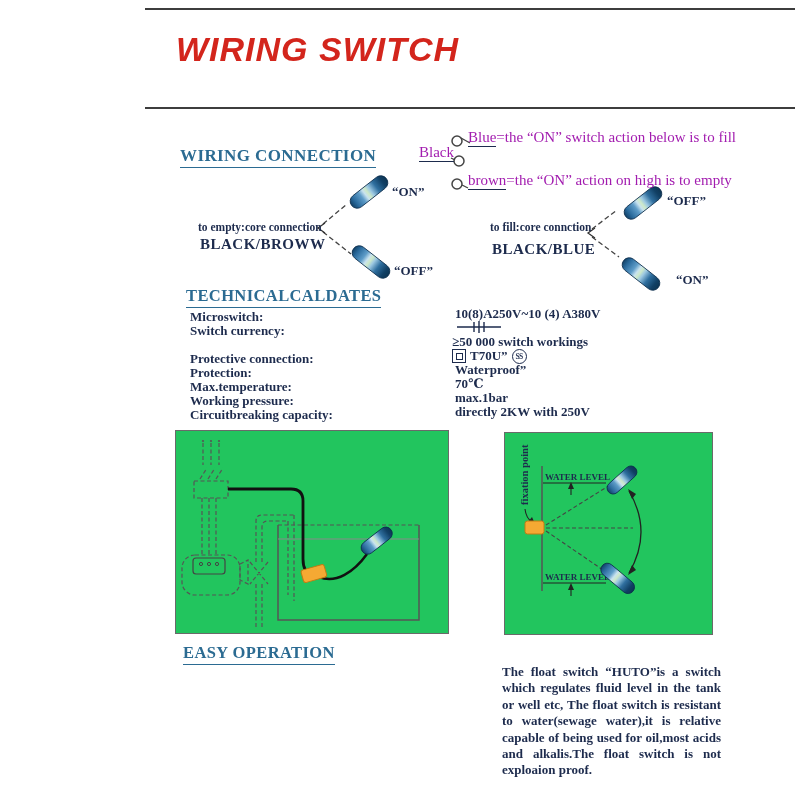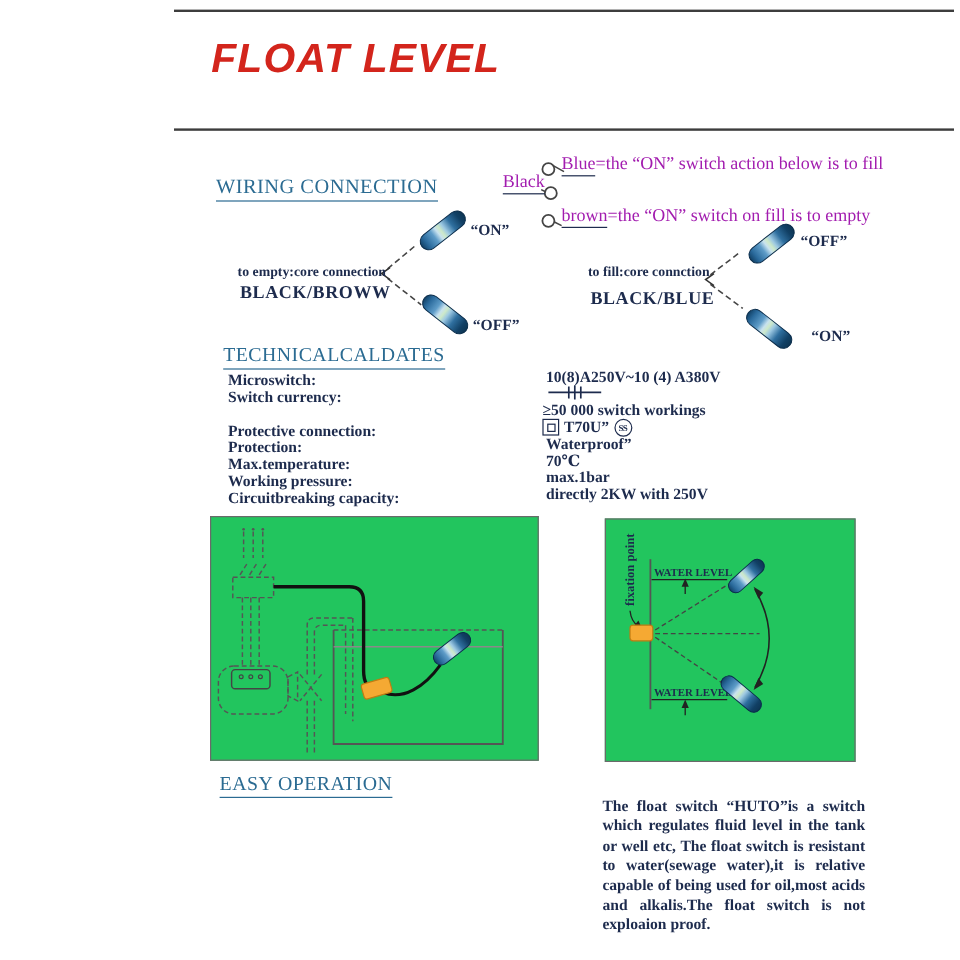--- a/index.html
+++ b/index.html
@@ -3,21 +3,21 @@
 <meta charset="utf-8">
 <style>
   html,body{margin:0;padding:0;background:#fff;}
   #page{position:relative;width:800px;height:800px;background:#fff;overflow:hidden;
         font-family:"Liberation Serif","DejaVu Serif",serif;}
   .abs{position:absolute;}
   .hr{position:absolute;left:145px;width:650px;height:2px;background:#3d3d3d;}
   #title{position:absolute;left:176px;top:30px;font-family:"Liberation Sans","DejaVu Sans",sans-serif;
          font-weight:bold;font-style:italic;font-size:34px;letter-spacing:1px;color:#d3251c;}
   .feat{font-size:14.5px;font-weight:bold;color:#1b587a;line-height:18.9px;letter-spacing:.3px;}
-  .h1{position:absolute;font-weight:normal;color:#2b6b92;border-bottom:1.7px solid #2b6b92;
+  .h1{position:absolute;font-weight:bold;color:#2b6b92;border-bottom:1.7px solid #2b6b92;
       padding-bottom:1px;letter-spacing:.4px;}
   .tlabel{position:absolute;font-size:15px;font-weight:normal;color:#a21caf;white-space:nowrap;}
   .u{border-bottom:1.4px solid #1d2b4d;padding-bottom:1px;}
   .flabel{position:absolute;font-size:13px;font-weight:bold;color:#1d2b4d;}
   .cap1{position:absolute;font-size:11.5px;font-weight:bold;color:#1d2b4d;}
   .cap2{position:absolute;font-size:15px;font-weight:bold;color:#1d2b4d;letter-spacing:.5px;}
   .trow{position:absolute;font-size:13px;font-weight:bold;color:#1d2b4d;white-space:nowrap;}
   .vrow{position:absolute;font-size:13px;font-weight:bold;color:#1d2b4d;white-space:nowrap;
         display:flex;align-items:center;gap:4px;}
   .box{position:absolute;border:1.6px solid #6a6a6a;background:#22c55e;}
@@ -33,21 +33,21 @@
   .svgtxt{font-family:"Liberation Serif","DejaVu Serif",serif;font-weight:bold;fill:#1d2b4d;}
 </style>
 </head>
 <body>
 
 <div id="page">
 
   <div class="hr" style="top:8px"></div>
   <div class="hr" style="top:107px"></div>
 
-  <div id="title">FLOAT LEVEL</div>
+  <div id="title">WIRING SWITCH</div>
 
 
   <svg class="abs" style="left:0;top:0" width="800" height="800" viewBox="0 0 800 800">
     <defs>
       <linearGradient id="fg" x1="0" y1="0" x2="1" y2="0">
         <stop offset="0" stop-color="#114065"></stop>
           <stop offset="0.12" stop-color="#2a6a9c"></stop>
         <stop offset="0.30" stop-color="#5e9cc8"></stop>
           <stop offset="0.40" stop-color="#c8e2ef"></stop>
         <stop offset="0.47" stop-color="#cde9c9"></stop>
@@ -72,21 +72,21 @@
     <rect x="347" y="185" width="44" height="14" rx="7" fill="url(#fg)" stroke="#0a2c4a" stroke-width="0.8" transform="rotate(-38 369 192)"></rect>
     <rect x="349" y="255" width="44" height="14" rx="7" fill="url(#fg)" stroke="#0a2c4a" stroke-width="0.8" transform="rotate(38 371 262)"></rect>
     <rect x="621" y="196" width="44" height="14" rx="7" fill="url(#fg)" stroke="#0a2c4a" stroke-width="0.8" transform="rotate(-38 643 203)"></rect>
     <rect x="619" y="267" width="44" height="14" rx="7" fill="url(#fg)" stroke="#0a2c4a" stroke-width="0.8" transform="rotate(38 641 274)"></rect>
   </svg>
 
   <div class="h1" style="left:180px;top:146px;font-size:17px">WIRING CONNECTION</div>
 
   <div class="tlabel" style="left:468px;top:129px"><span class="u">Blue</span><span>=the “ON” switch action below is to fill</span></div>
   <div class="tlabel" style="left:419px;top:144px"><span class="u">Black</span></div>
-  <div class="tlabel" style="left:468px;top:172px"><span class="u">brown</span><span>=the “ON” switch on fill is to empty</span></div>
+  <div class="tlabel" style="left:468px;top:172px"><span class="u">brown</span><span>=the “ON” action on high is to empty</span></div>
 
   <div class="flabel" style="left:392px;top:184px">“ON”</div>
   <div class="flabel" style="left:394px;top:263px">“OFF”</div>
   <div class="flabel" style="left:667px;top:193px">“OFF”</div>
   <div class="flabel" style="left:676px;top:272px">“ON”</div>
 
   <div class="cap1" style="left:198px;top:221px">to empty:core connection</div>
   <div class="cap2" style="left:200px;top:236px">BLACK/BROWW</div>
   <div class="cap1" style="left:490px;top:221px">to fill:core connction</div>
   <div class="cap2" style="left:492px;top:241px">BLACK/BLUE</div>

